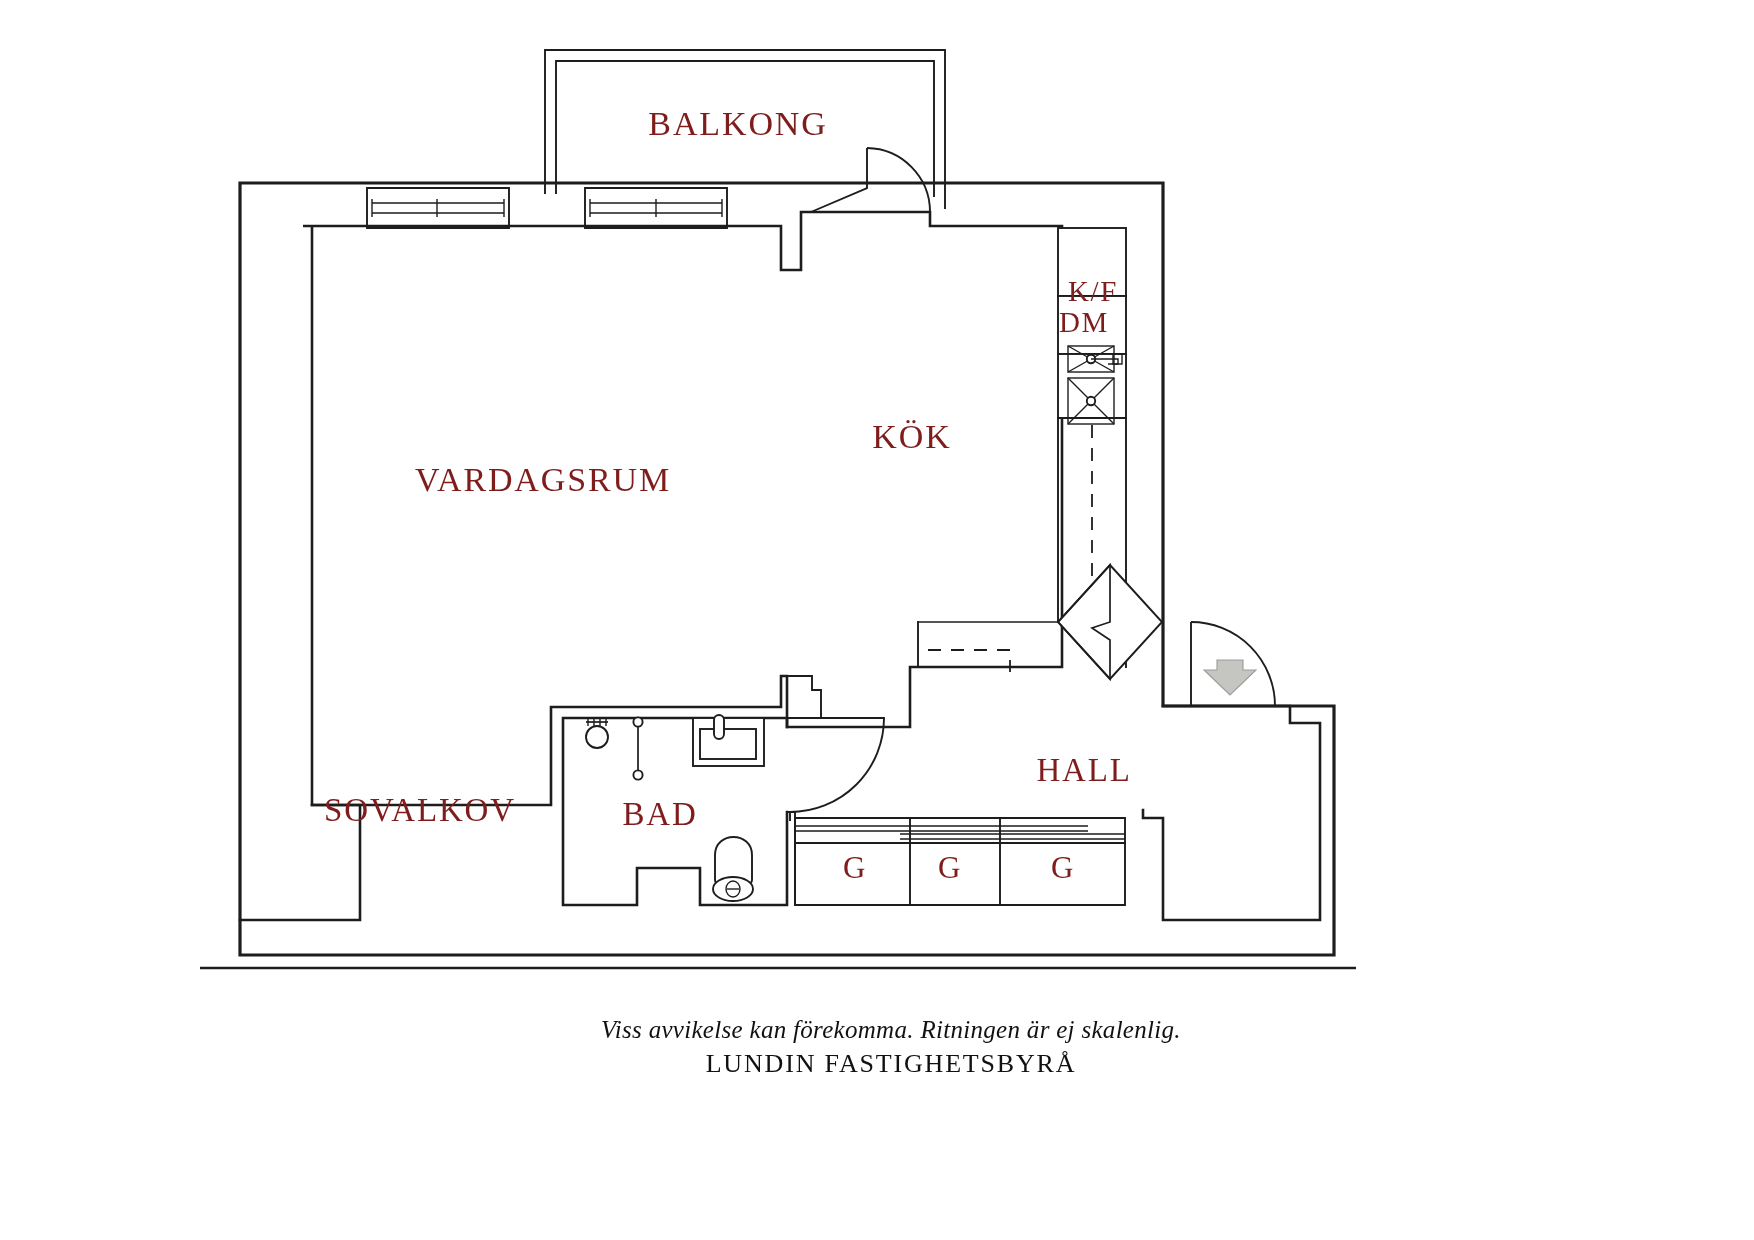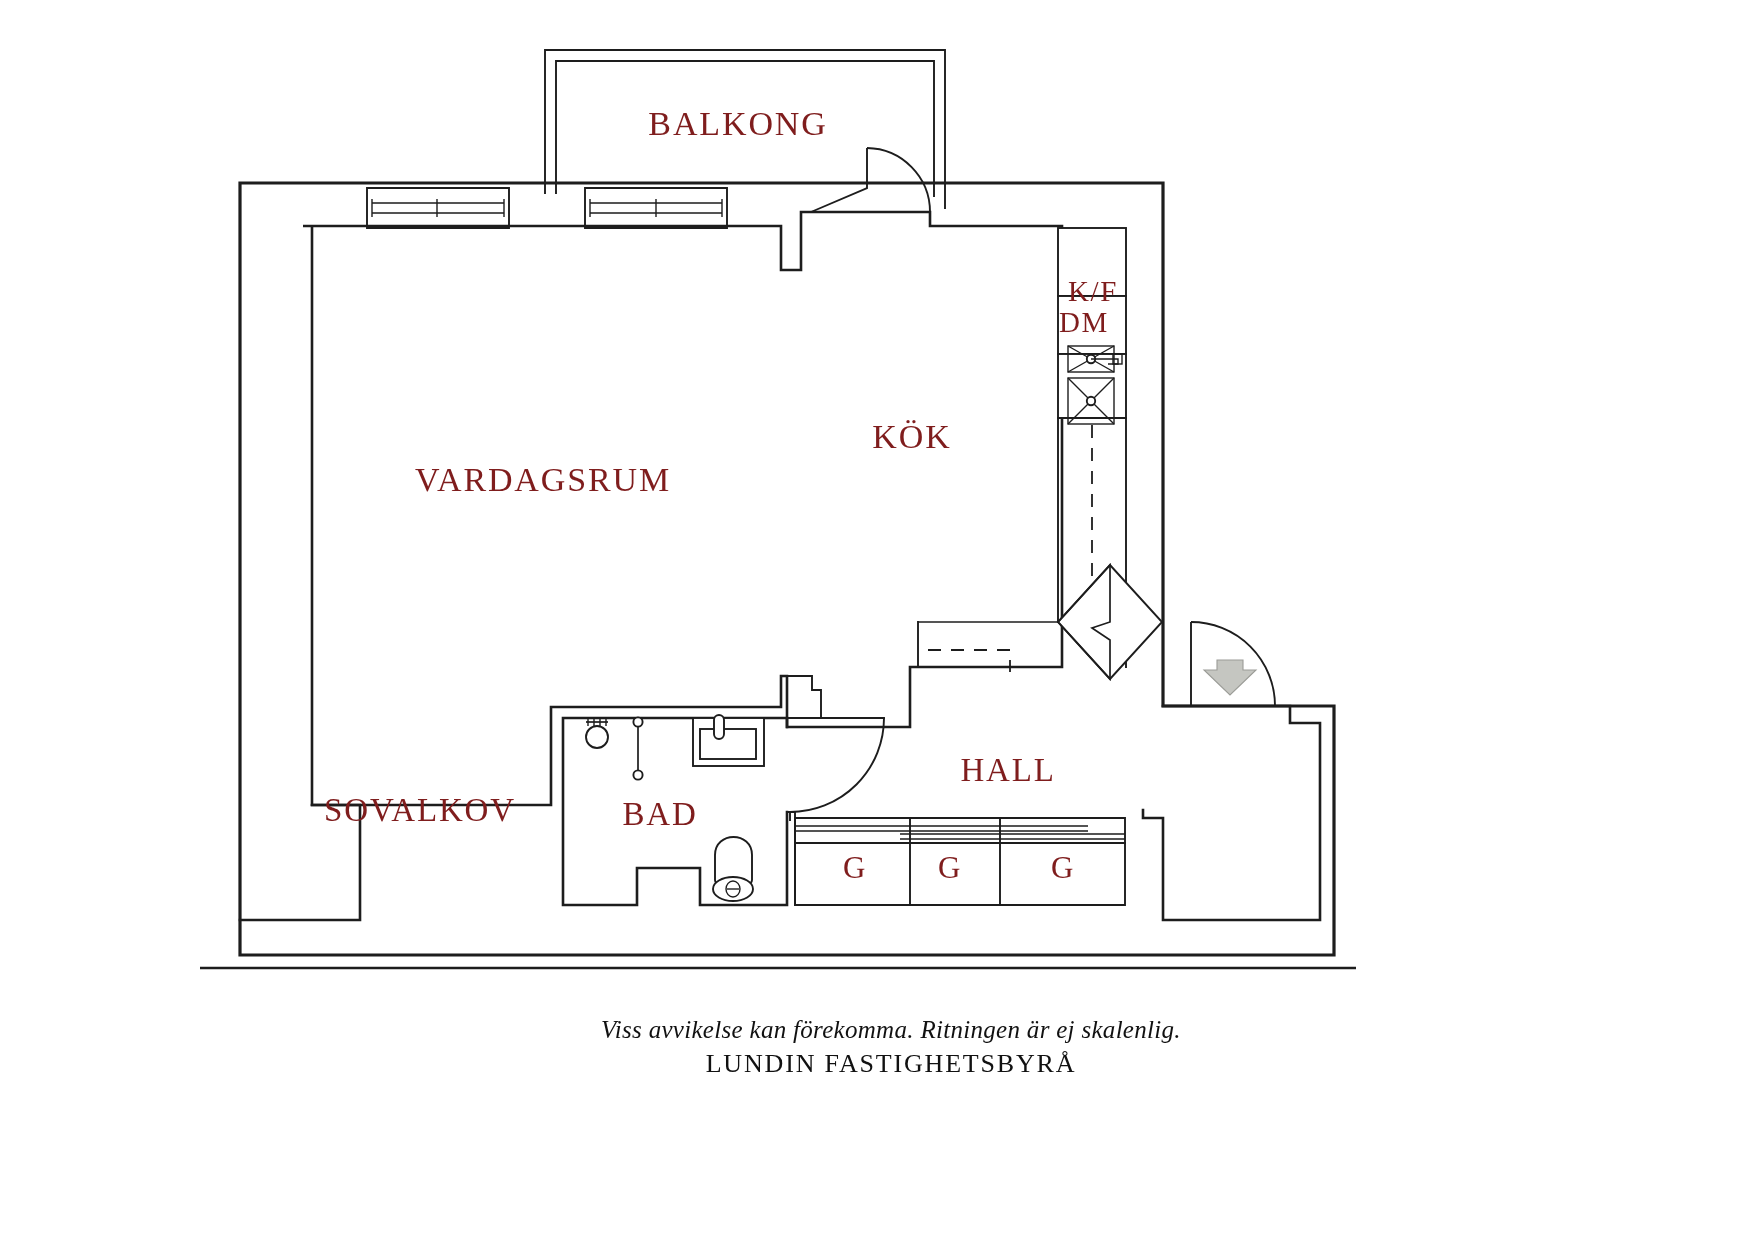--- a/index.html
+++ b/index.html
@@ -300,21 +300,21 @@
   <div class="room-label lbl-xl" style="left:738px; top:124px;">BALKONG</div>
 
   <div class="room-label lbl-xl" style="left:543px; top:480px;">VARDAGSRUM</div>
 
   <div class="room-label lbl-xl" style="left:912px; top:437px;">KÖK</div>
 
   <div class="room-label lbl-lg" style="left:420px; top:810px;">SOVALKOV</div>
 
   <div class="room-label lbl-lg" style="left:660px; top:814px;">BAD</div>
 
-  <div class="room-label lbl-lg" style="left:1008px; top:770px;text-align:right;">HALL</div>
+  <div class="room-label lbl-lg" style="left:1084px; top:770px;text-align:right;">HALL</div>
 
   <div class="room-label lbl-sm" style="left:1093px; top:262px;margin-top:29px;">K/F</div>
 
   <div class="room-label lbl-sm" style="left:1084px; top:322px;">DM</div>
 
   <div class="room-label lbl-md" style="left:855px; top:868px;">G</div>
 
   <div class="room-label lbl-md" style="left:950px; top:868px;">G</div>
 
   <div class="room-label lbl-md" style="left:1063px; top:868px;">G</div>

